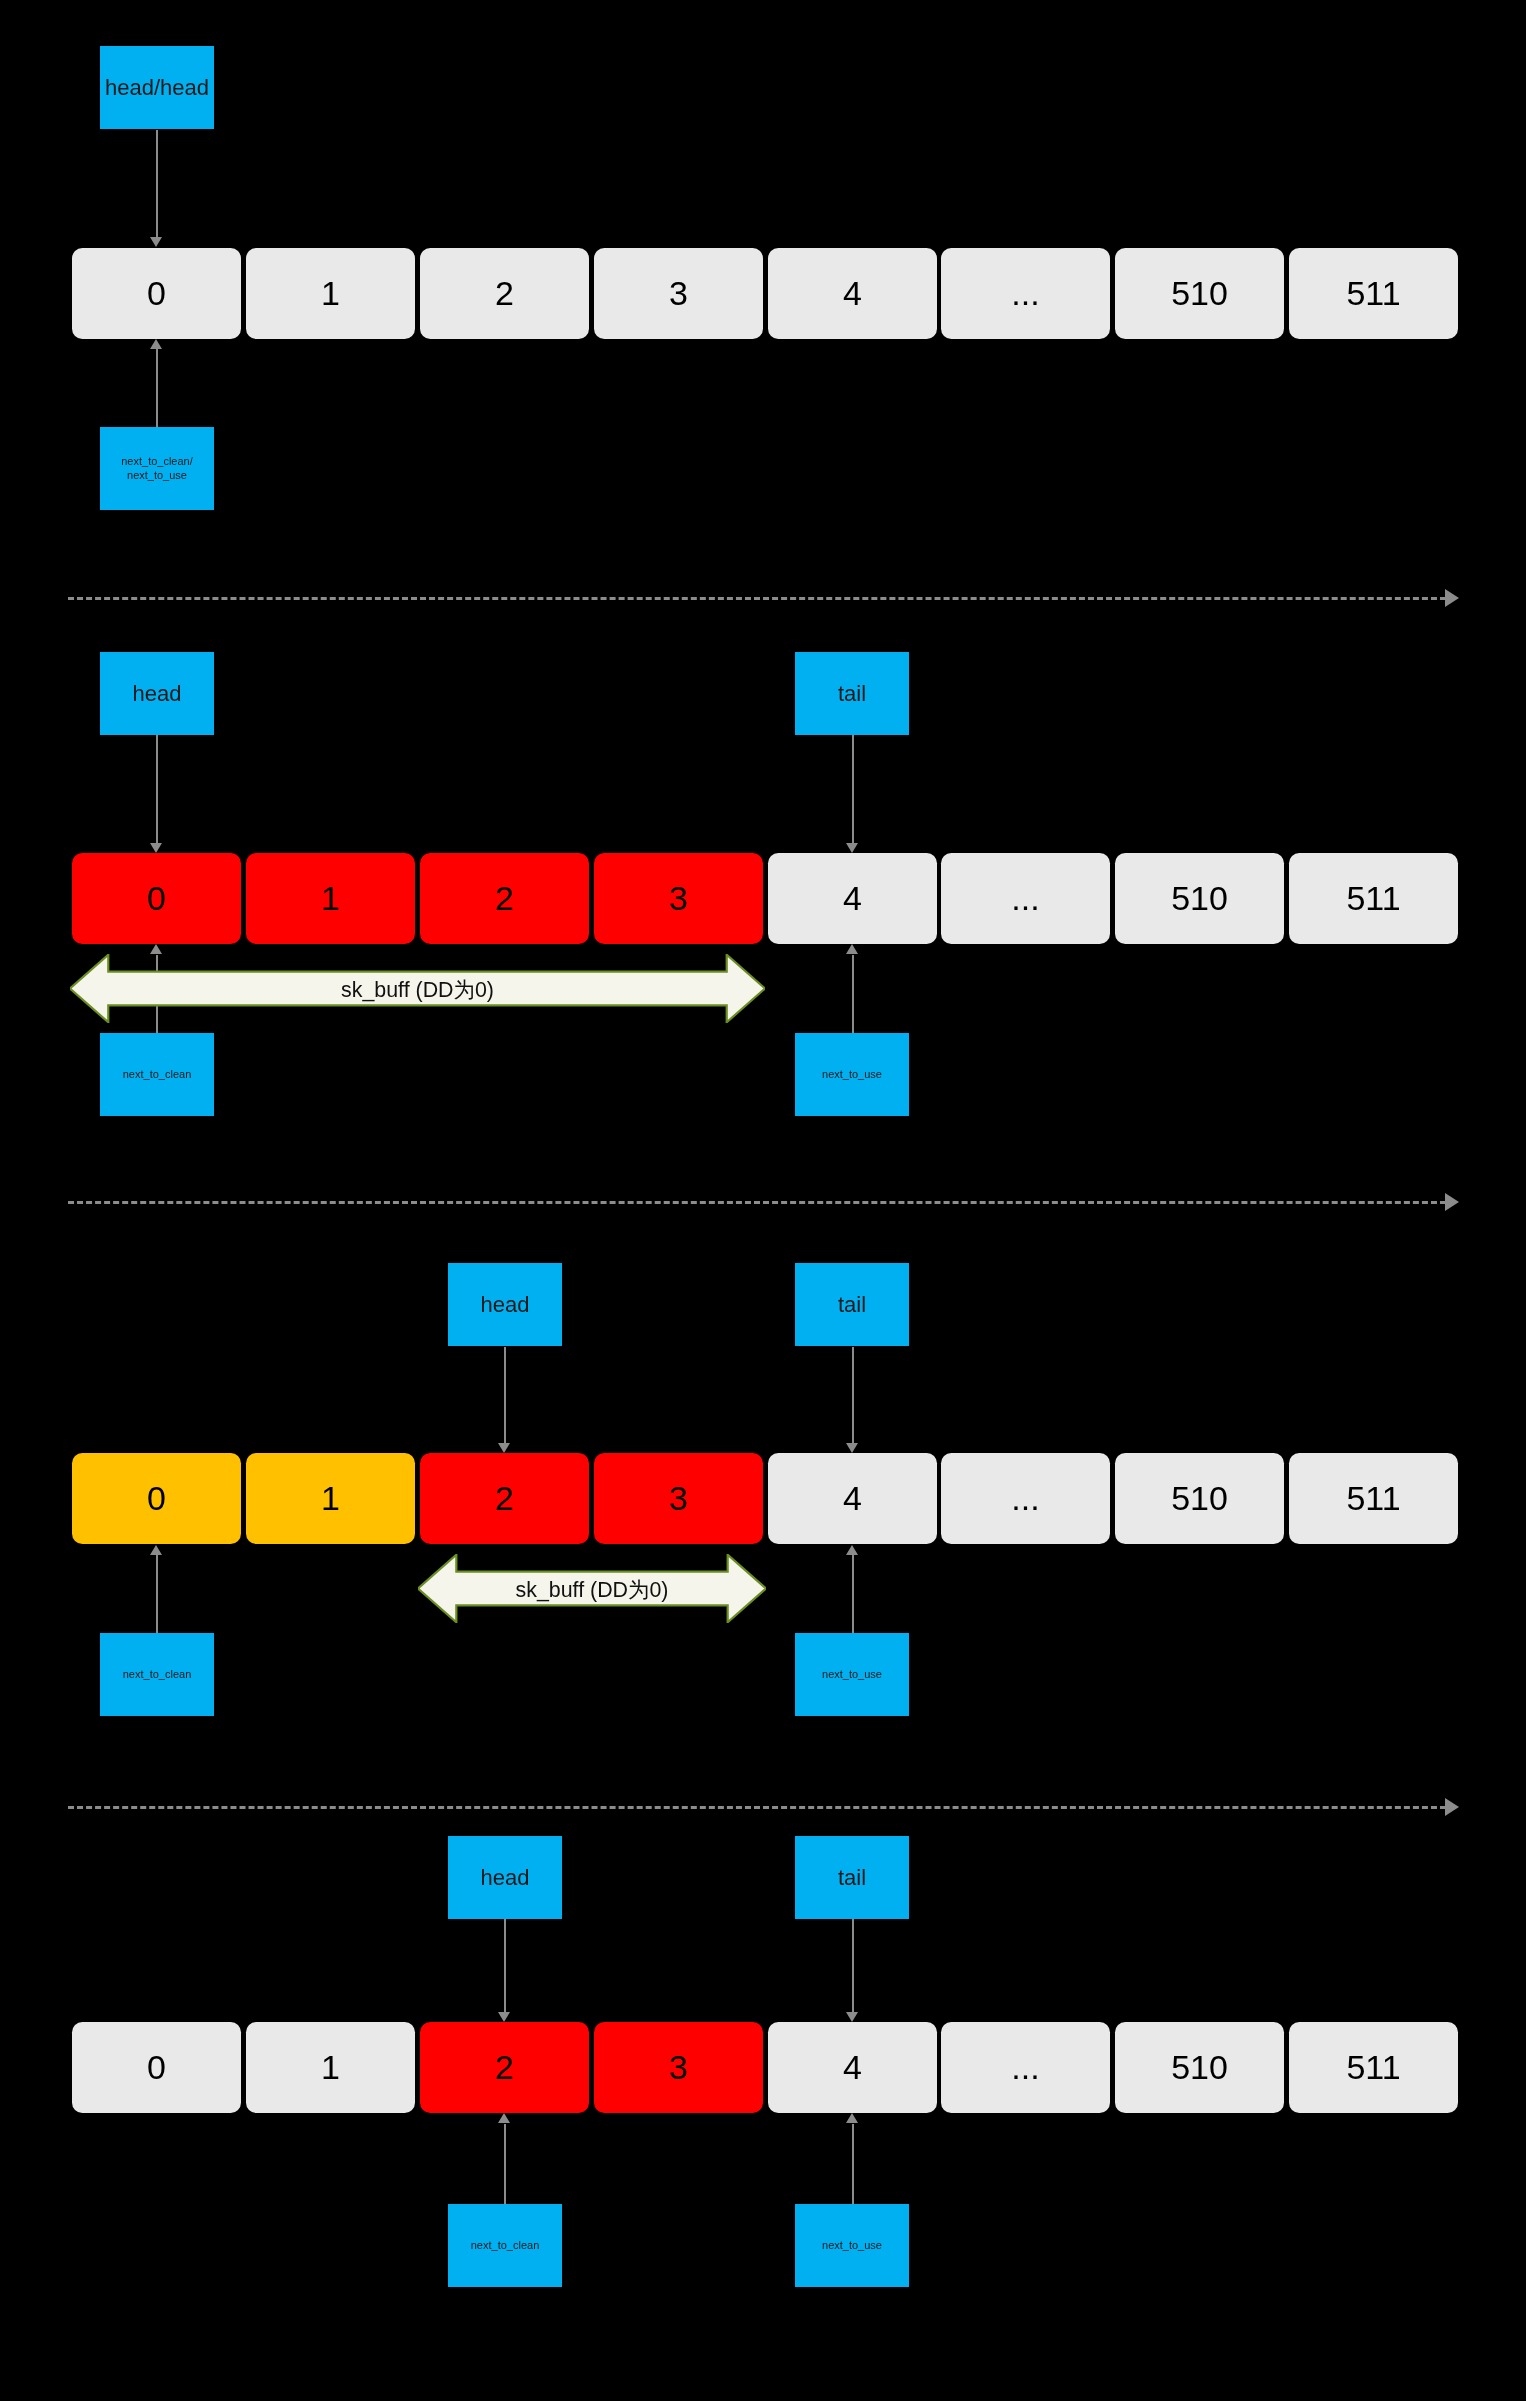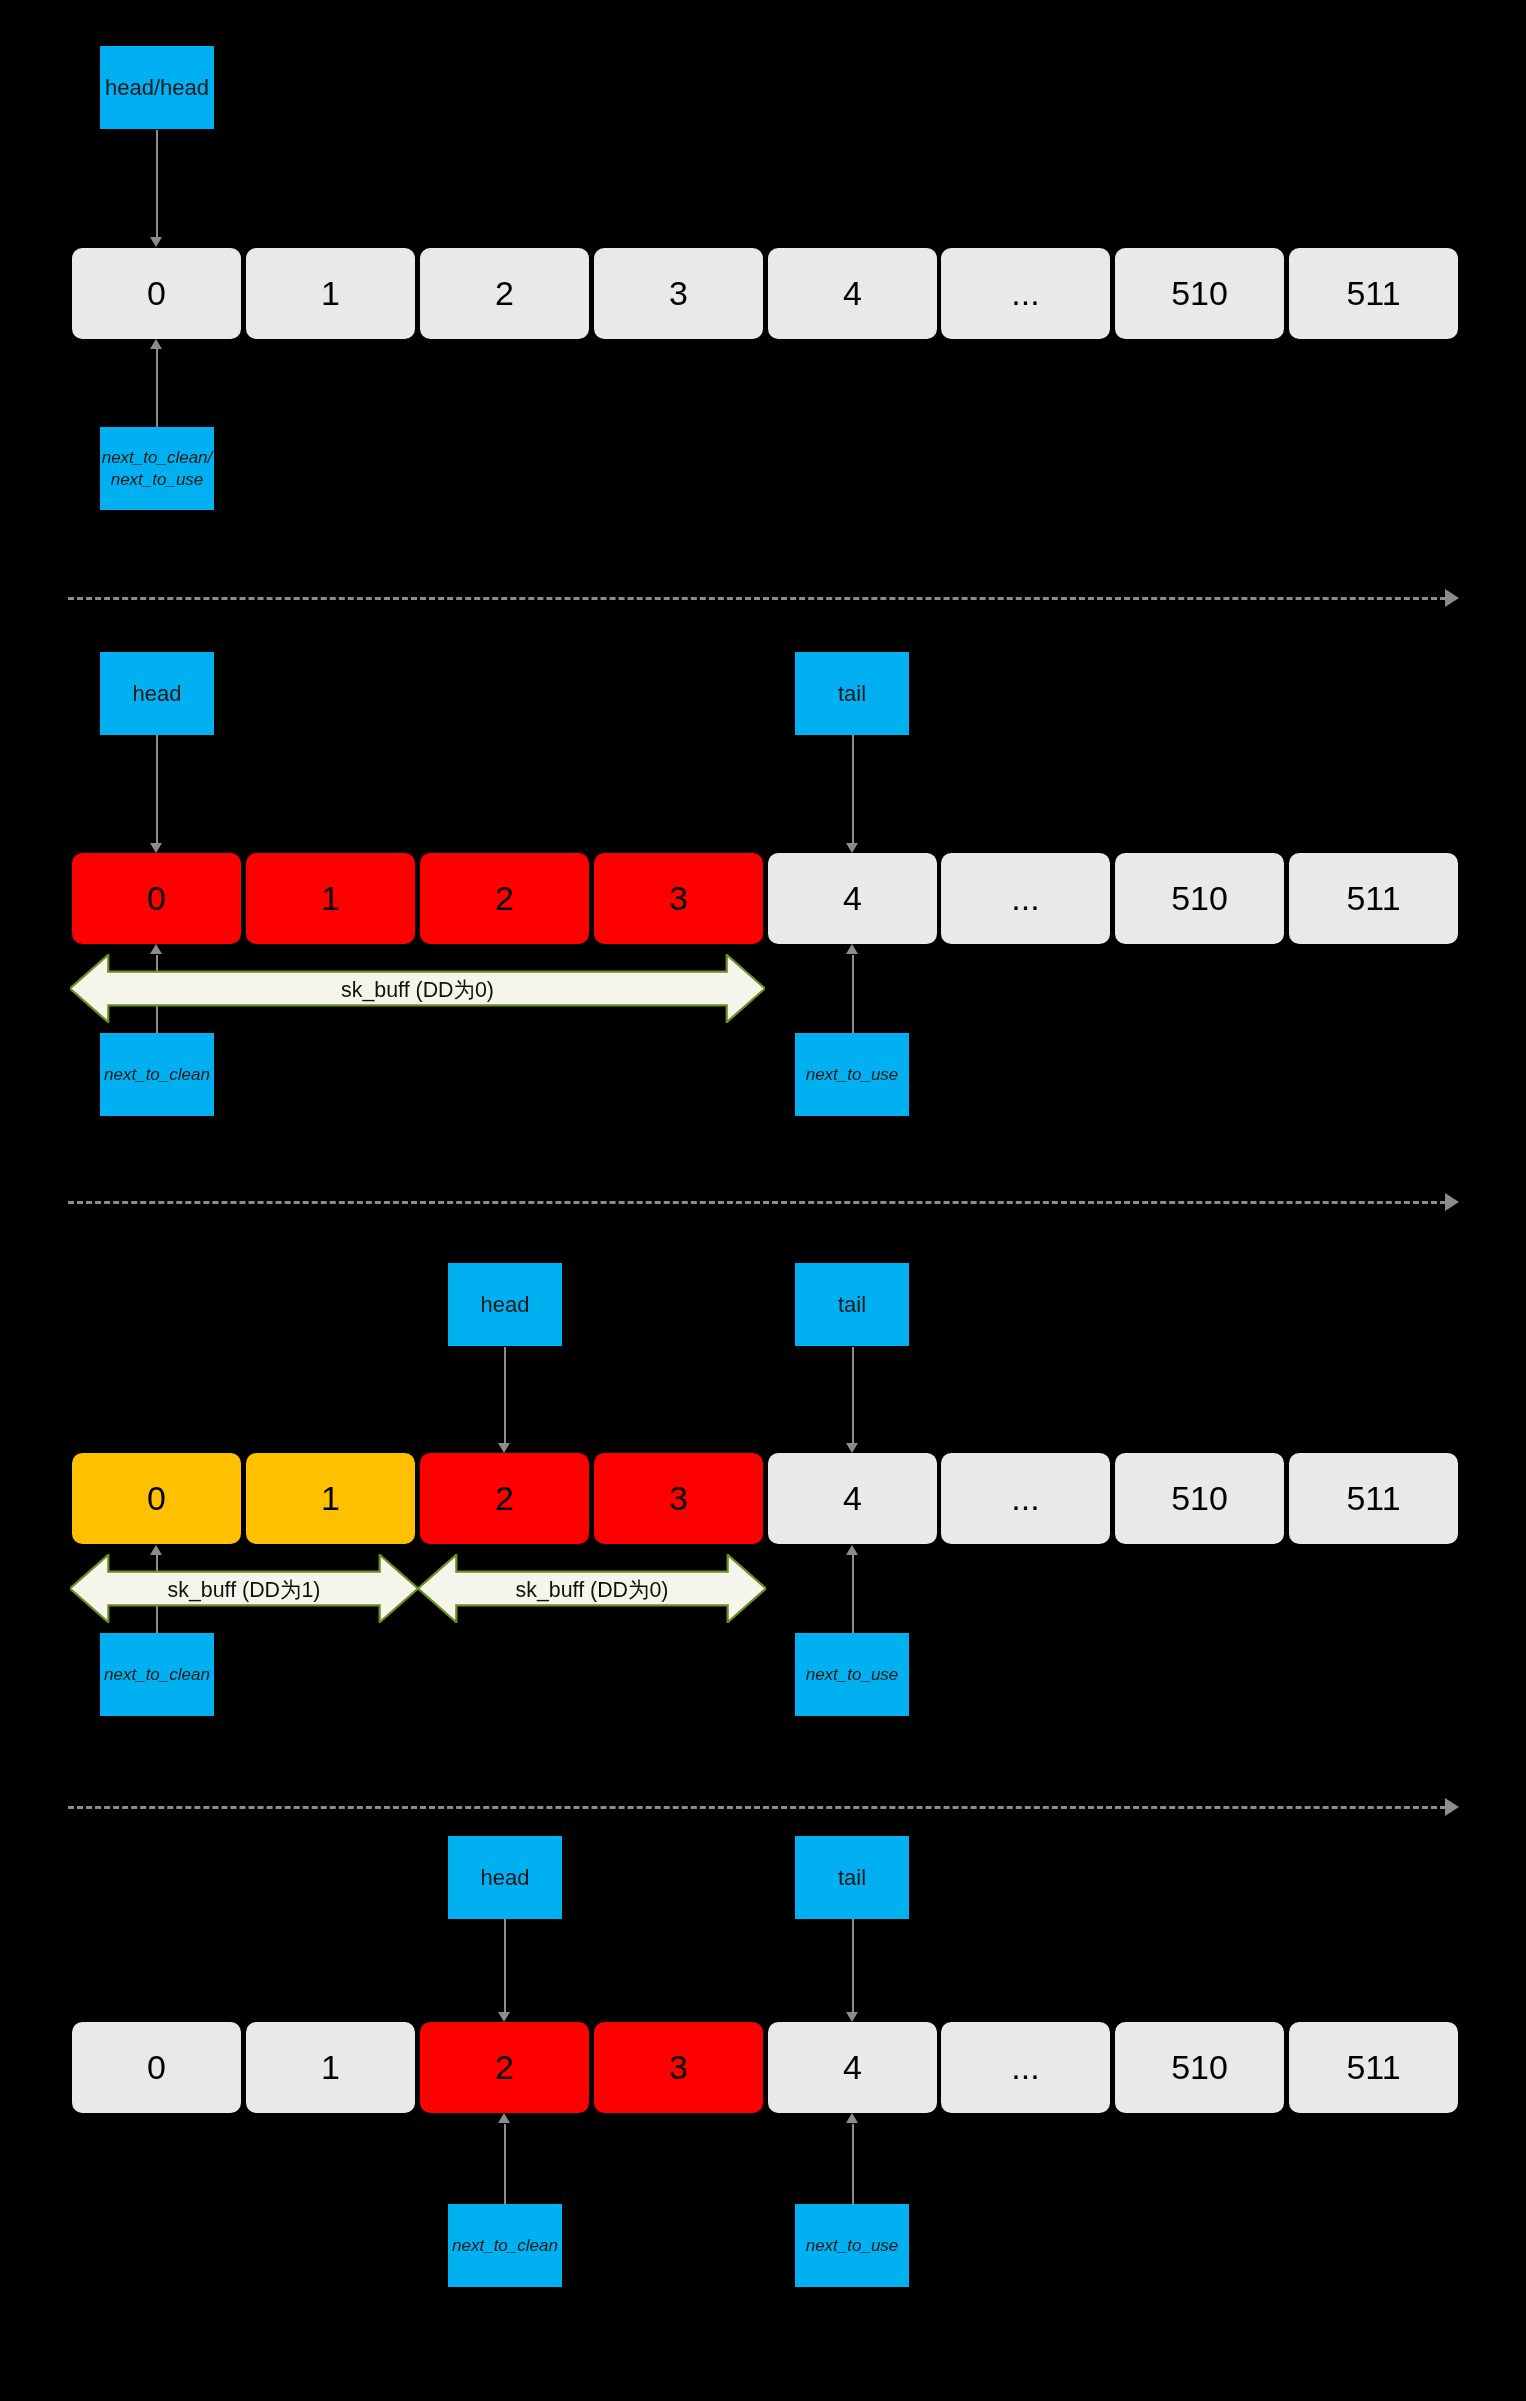--- a/index.html
+++ b/index.html
@@ -37,21 +37,21 @@
     background: #00B0F0;
     display: flex;
     align-items: center;
     justify-content: center;
     text-align: center;
     color: #1a1a1a;
     box-sizing: border-box;
     line-height: 1.25;
   }
   .ptr.big   { font-size: 22px; }
-  .ptr.small { font-size: 17px; font-style: italic; }
+  .ptr.small { font-size: 11px; }
 
   
   .conn {
     position: absolute;
     width: 1.5px;
     background: #8C8C8C;
   }
   .arrowhead {
     position: absolute;
     width: 0;
@@ -169,26 +169,20 @@
     <div class="ptr small" style="left: 100px; top: 1633px; width: 114px; height: 83px; flex-direction: column;">
       <span>next_to_clean</span>
     </div>
     <div class="arrowhead up" style="left: 150px; top: 1545px;"></div>
     <div class="conn" style="left: 156px; top: 1555px; height: 78px;"></div>
     <div class="ptr small" style="left: 795px; top: 1633px; width: 114px; height: 83px; flex-direction: column;">
       <span>next_to_use</span>
     </div>
     <div class="arrowhead up" style="left: 846px; top: 1545px;"></div>
     <div class="conn" style="left: 852px; top: 1555px; height: 78px;"></div>
-    <div class="spanarrow" style="left: 70px; top: 1554px; width: 348px;">
-      <svg viewBox="0 0 472 94" preserveAspectRatio="none">
-        <polygon points="0,47 52,1 52,24 420,24 420,1 472,47 420,93 420,70 52,70 52,93" fill="#F5F5EB" stroke="#6B8E23" stroke-width="3"></polygon>
-      </svg>
-      <div class="lbl">sk_buff (DD为1)</div>
-    </div>
     <div class="spanarrow" style="left: 418px; top: 1554px; width: 348px;">
       <svg viewBox="0 0 472 94" preserveAspectRatio="none">
         <polygon points="0,47 52,1 52,24 420,24 420,1 472,47 420,93 420,70 52,70 52,93" fill="#F5F5EB" stroke="#6B8E23" stroke-width="3"></polygon>
       </svg>
       <div class="lbl">sk_buff (DD为0)</div>
     </div>
     <div class="sep" style="left: 68px; top: 1806px; width: 1378px;"></div>
     <div class="sep-head" style="left: 1445px; top: 1798px;"></div>
     <div style="position: absolute; left: 0px; top: 0px; width: 0px; height: 0px;"></div>
     <div class="cell free" style="left: 72px; top: 2022px; width: 169px;">0</div>

